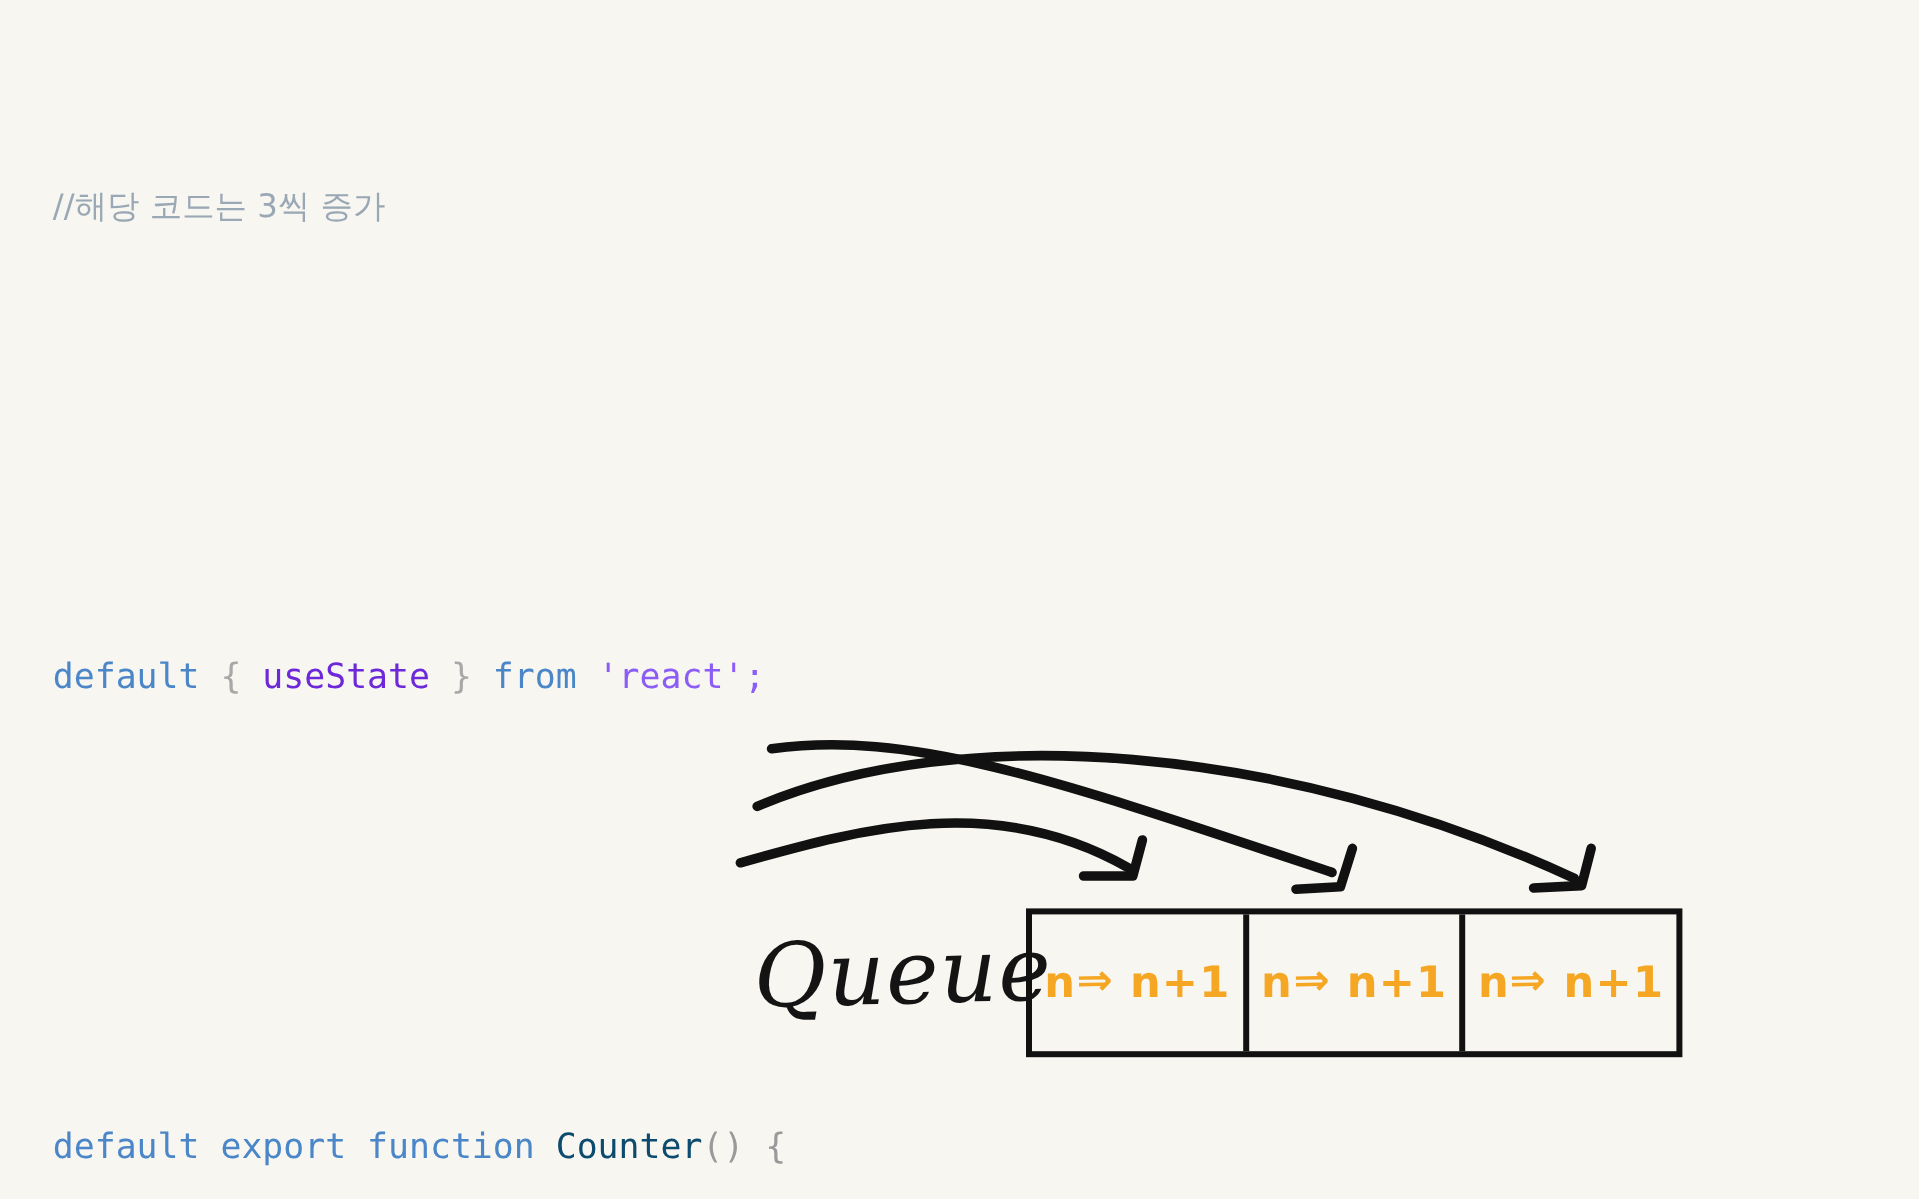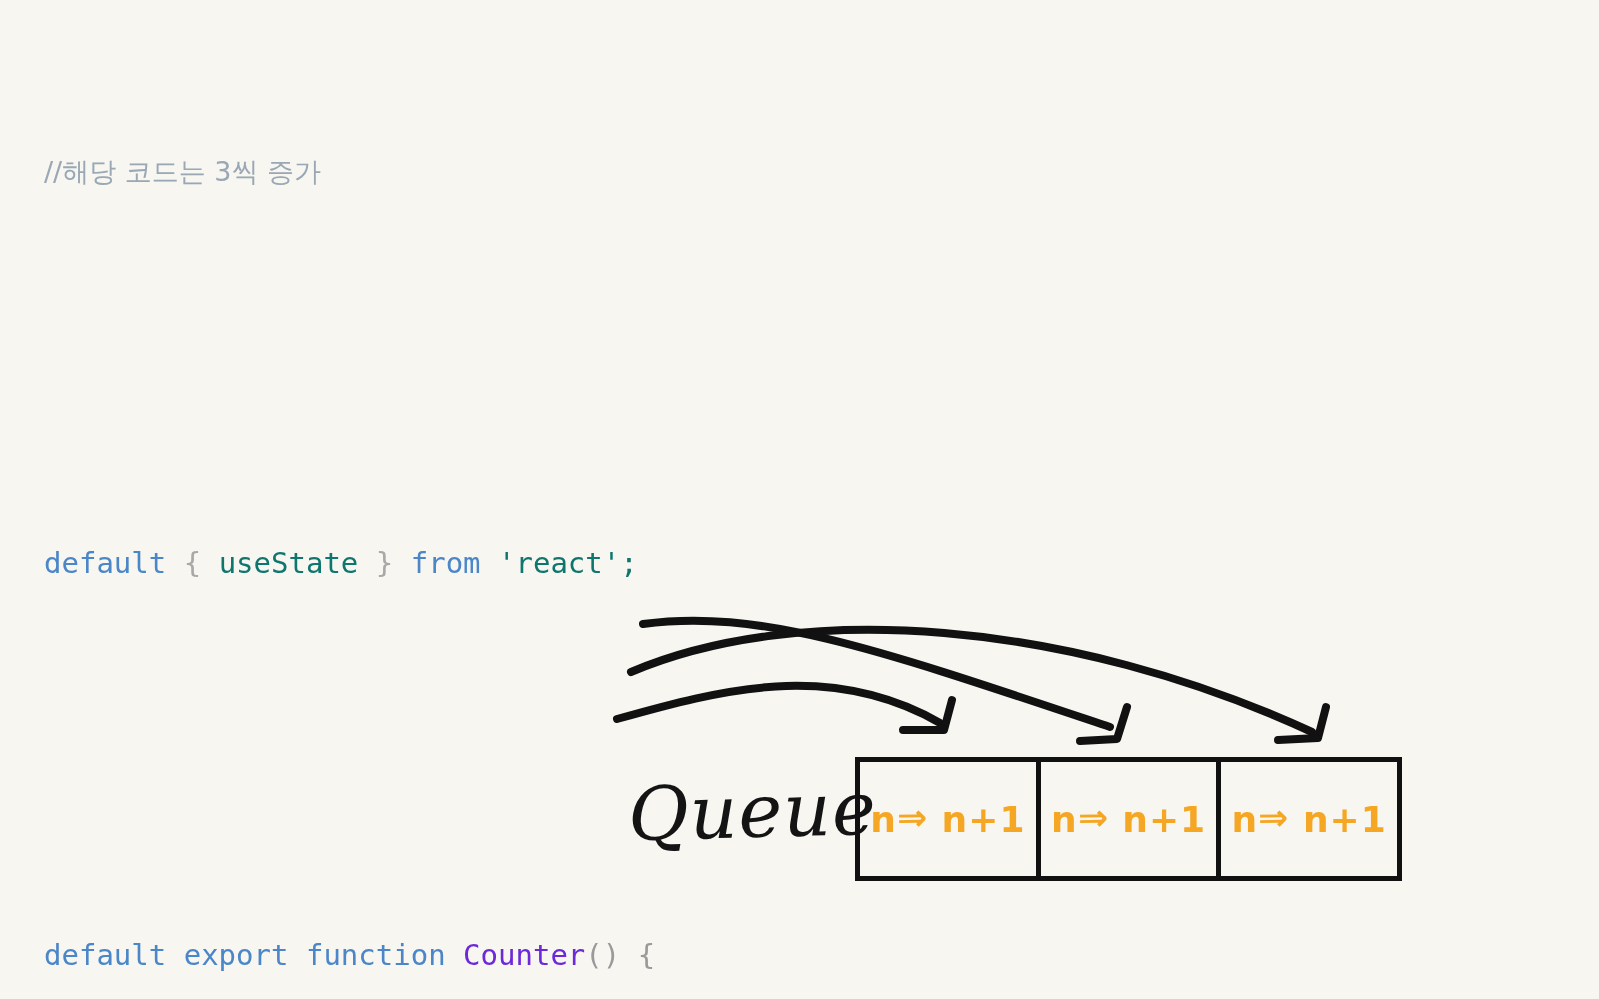--- a/index.html
+++ b/index.html
@@ -32,23 +32,23 @@
     display: block;
     height: 49px;
     padding-left: 44px;
     white-space: pre;
   }
   .ln.blank { color: transparent; }
 
   
   .t-cmt-gray   { color: #9aa7b4; }
   .t-kw         { color: #4a86c8; }
-  .t-fn         { color: #6d28d9; }
-  .t-str        { color: #0f766e; }
-  .t-plain      { color: #0f766e; }
+  .t-fn         { color: #0c4a6e; }
+  .t-str        { color: #8b5cf6; }
+  .t-plain      { color: #6d28d9; }
   .t-punct      { color: #9a9a9a; }
   .t-grey-brace { color: #a8a8a8; }
 
   .ko {
     font-family: "DejaVu Sans", "Liberation Sans", sans-serif;
     font-size: 27px;
   }
 
   
   #overlay {

